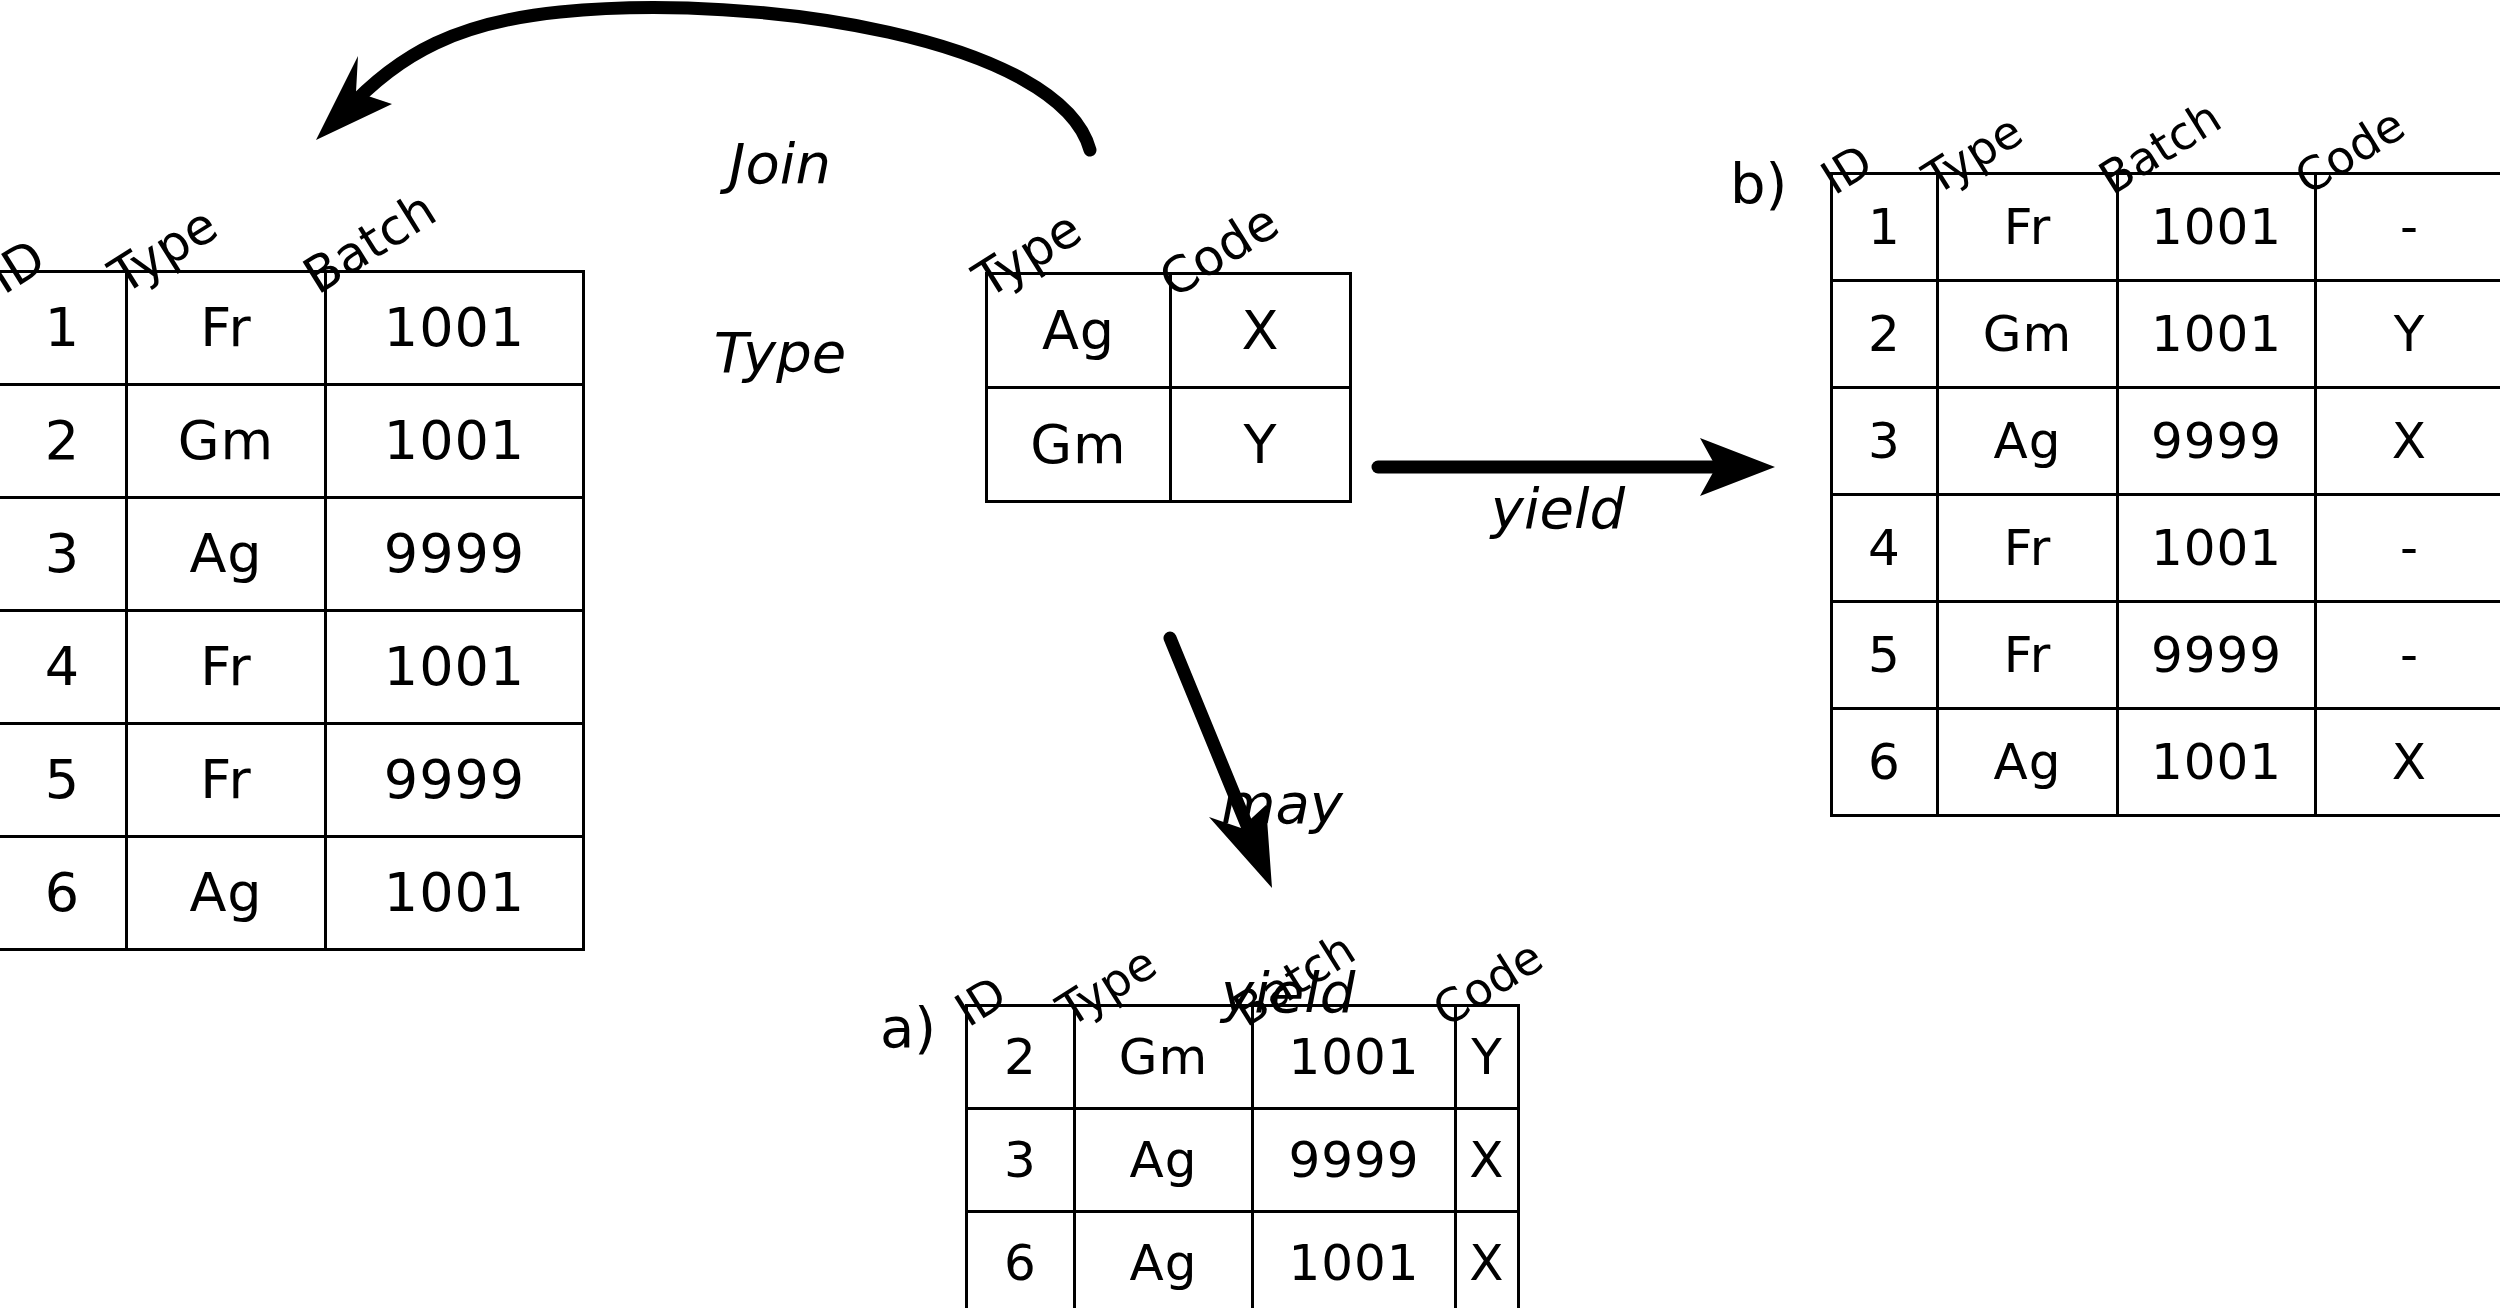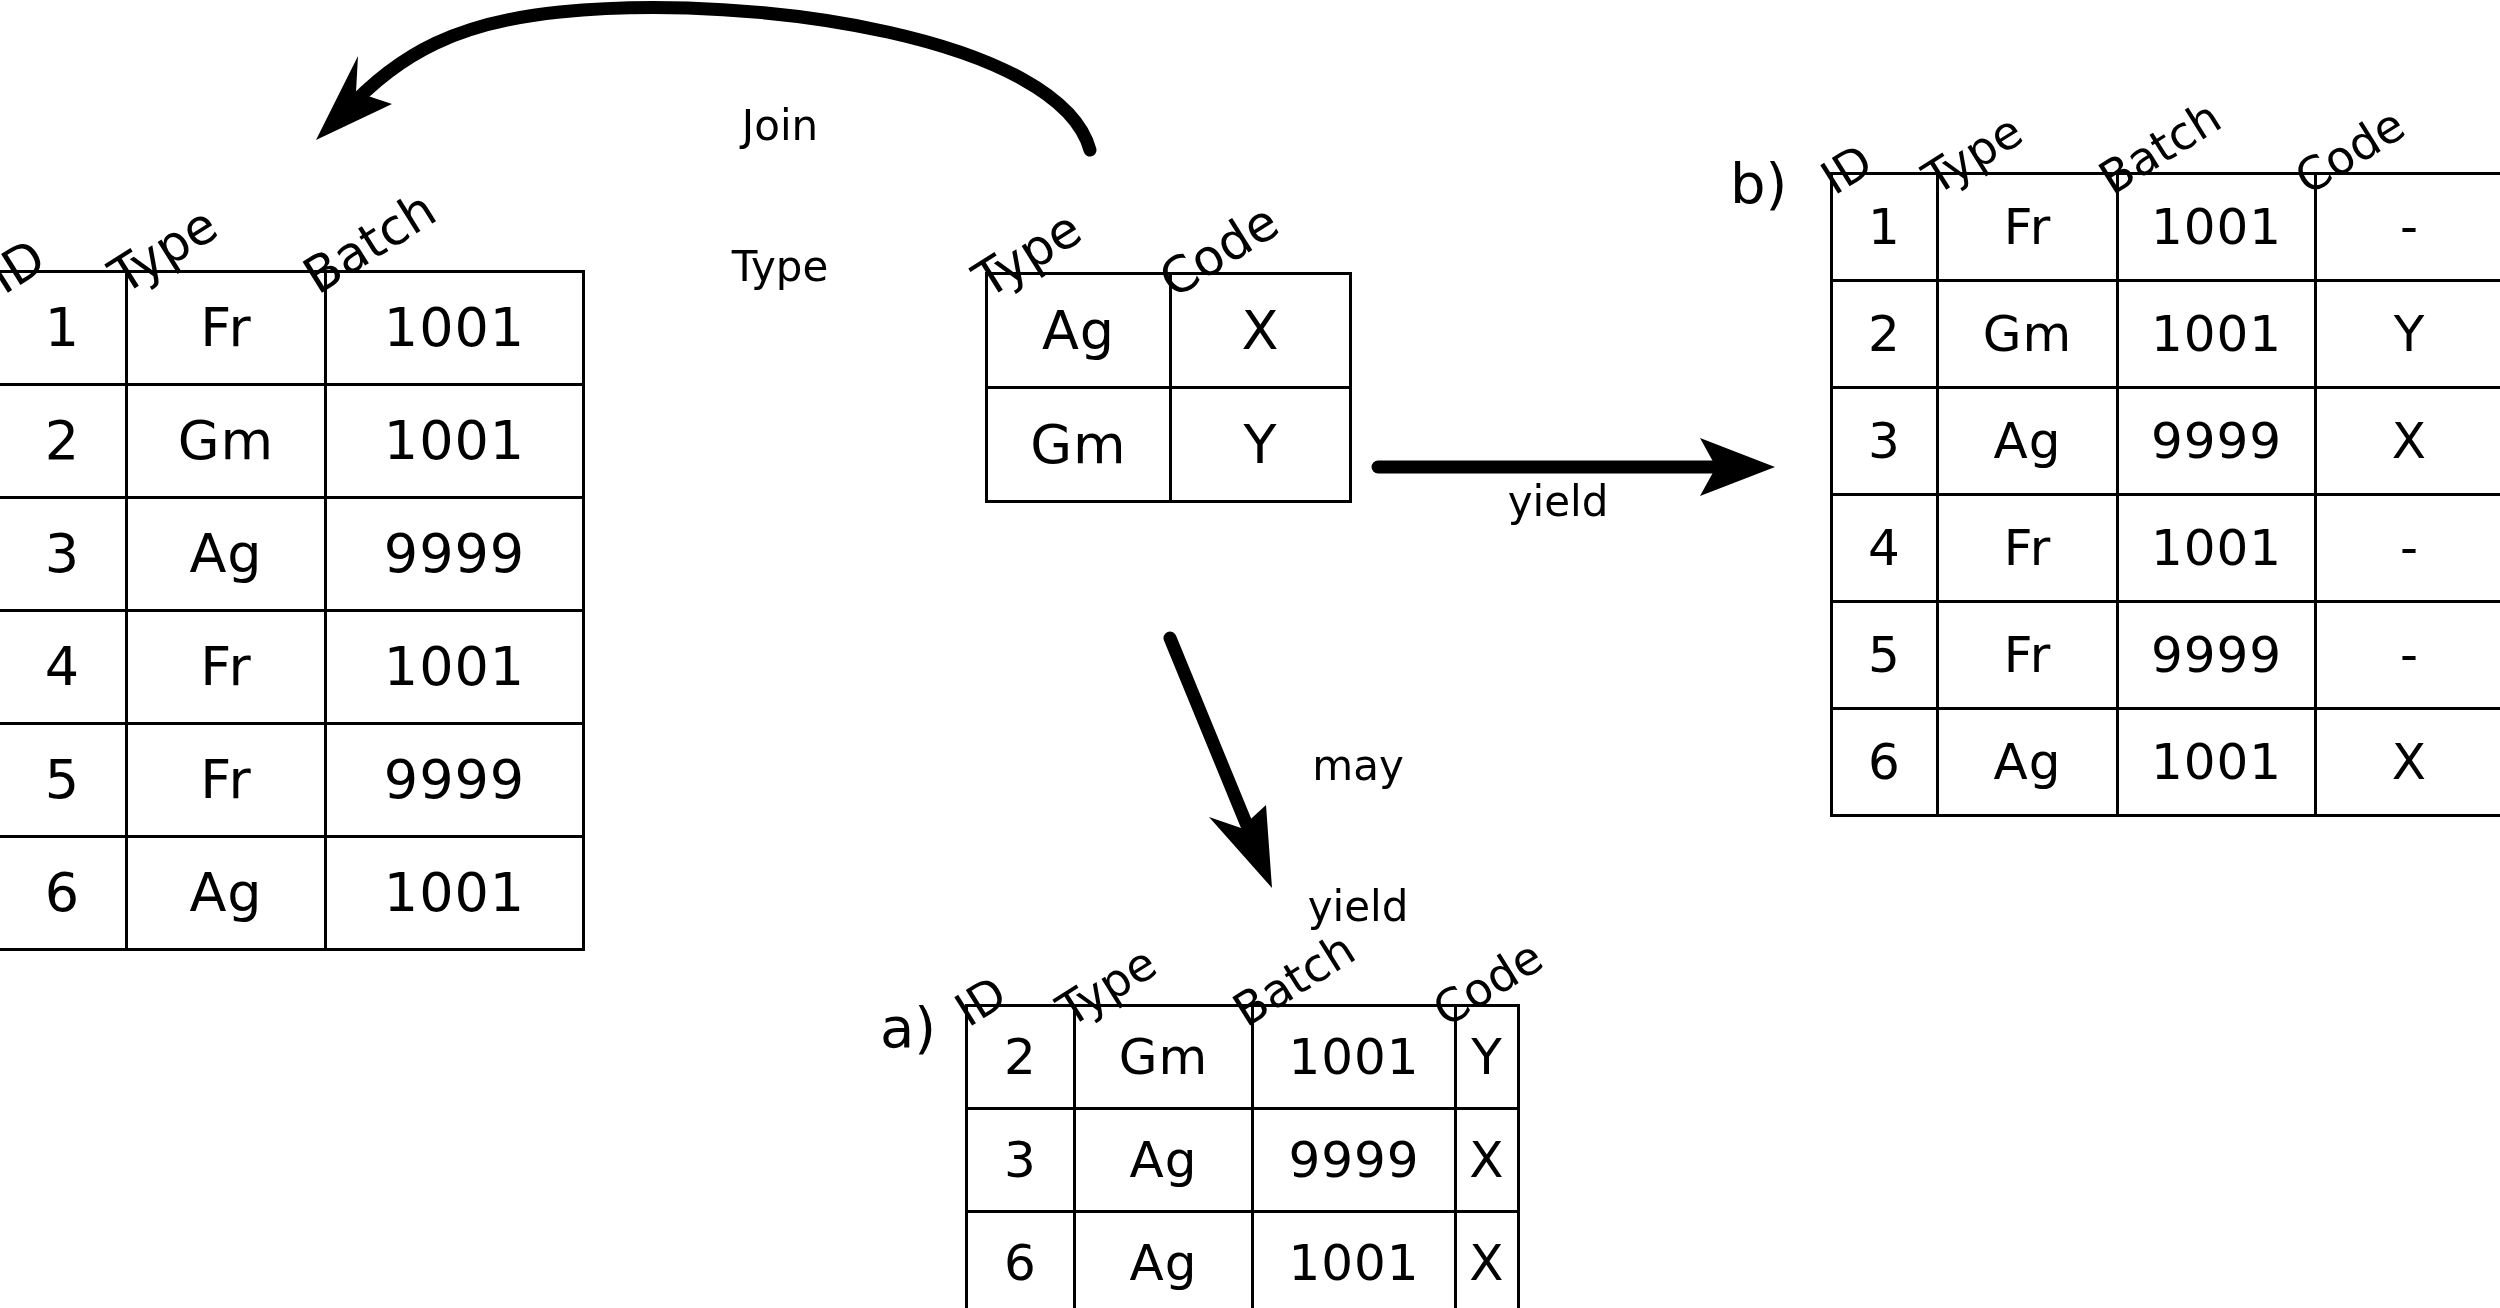--- a/index.html
+++ b/index.html
@@ -58,21 +58,21 @@
     position:absolute;
     font-size:50px;
     white-space:nowrap;
     transform-origin:left bottom;
     transform:rotate(-32deg);
     line-height:1;
   }
   .hdr.small{font-size:46px;}
 
   
-  .txt{position:absolute;font-size:42px;line-height:1.12;white-space:pre;text-align:center;}
+  .txt{position:absolute;font-size:56px;line-height:1.12;white-space:pre;text-align:center;font-style:italic;}
   .label{position:absolute;font-size:56px;line-height:1;}
 
   
   #arrows{position:absolute;left:0;top:0;width:2500px;height:1308px;pointer-events:none;}
 </style>
 </head>
 <body>
 
 <div id="stage">
 
@@ -147,21 +147,21 @@
           <td class="c0">Ag</td>
           <td class="c1">X</td>
         </tr>
       <tr>
           <td class="c0">Gm</td>
           <td class="c1">Y</td>
         </tr>
     </tbody>
   </table>
 
-  <div class="txt" style="left:1258px;top:648px;width:200px;text-align:center;">
+  <div class="txt" style="left:1221px;top:648px;width:200px;text-align:left;">
     <div>may</div>
     <div>yield</div>
   </div>
 
   <div class="txt" style="left:1398px;top:478px;width:320px;">yield</div>
 
   <div class="label" style="left:880px;top:1000px;">a)</div>
 
   <div class="hdr small" style="left:972px; top:988px;">ID</div>
   <div class="hdr small" style="left:1074px;top:988px;">Type</div>

